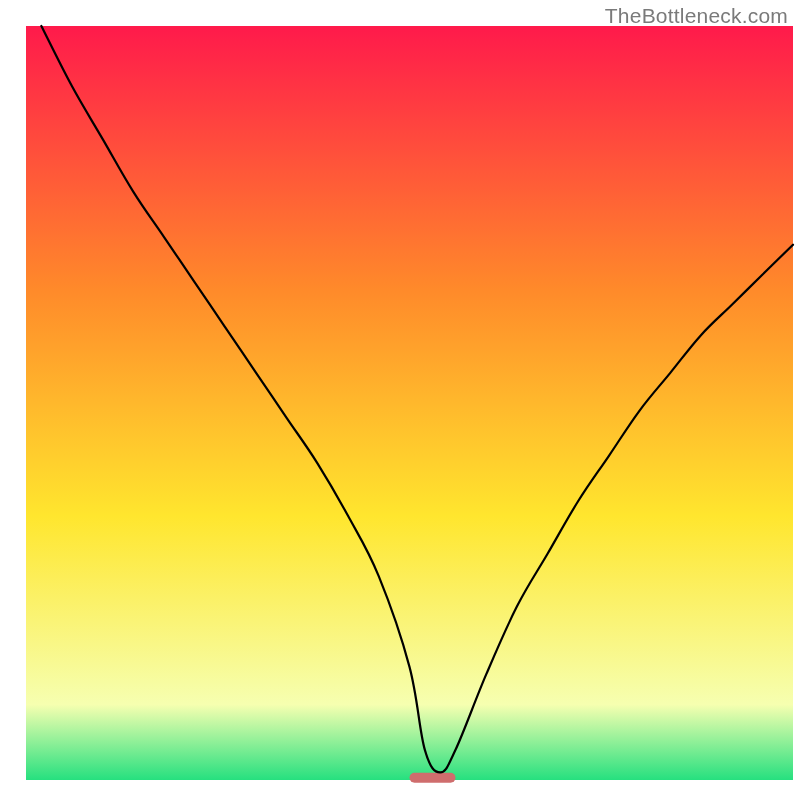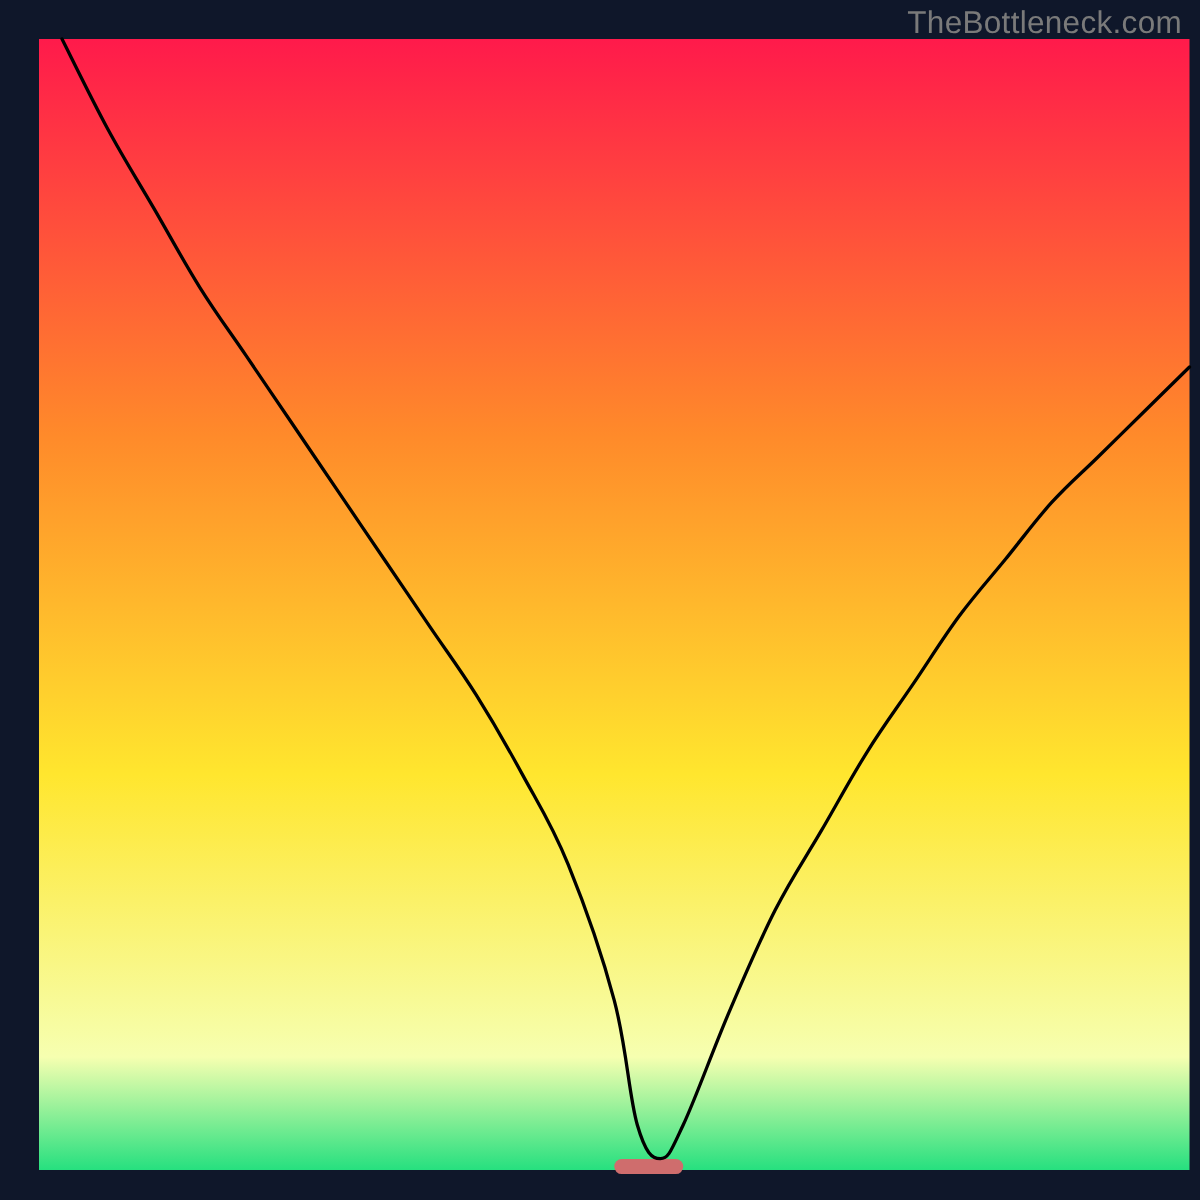--- a/index.html
+++ b/index.html
@@ -8,21 +8,21 @@
     width: 800px;
     height: 800px;
     overflow: hidden;
     background: #000;
     font-family: Arial, Helvetica, sans-serif;
   }
   .frame {
     position: relative;
     width: 800px;
     height: 800px;
-    background: #0f172a;
+    background: #ffffff;
   }
   .watermark {
     position: absolute;
     top: 4px;
     right: 12px;
     color: #7a7a7a;
     font-size: 21px;
     font-weight: 500;
     letter-spacing: 0.2px;
     z-index: 50;

